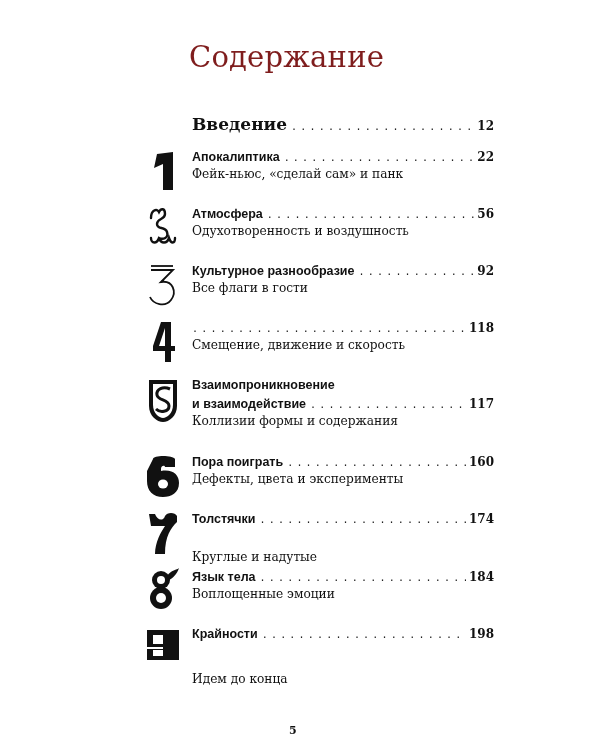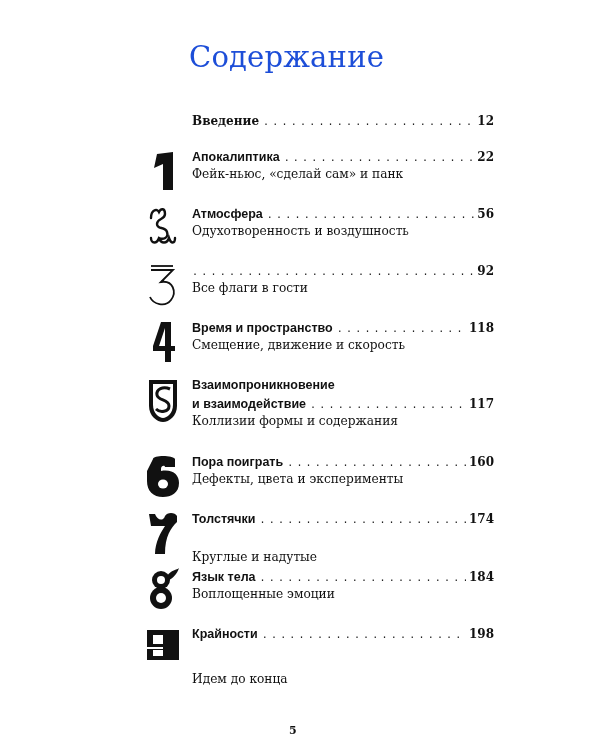--- a/index.html
+++ b/index.html
@@ -1,20 +1,20 @@
 <!DOCTYPE html>
 <html><head>
 <meta charset="utf-8">
 <style>
   html, body { margin:0; padding:0; }
   body { width:600px; height:750px; background:#ffffff; position:relative; overflow:hidden; color:#111; }
-  .title { position:absolute; left:189px; top:40px; font-family:"DejaVu Serif", serif; font-size:29px; font-weight:normal; letter-spacing:0.2px; color:#1d4ed8; }
+  .title { position:absolute; left:189px; top:40px; font-family:"DejaVu Serif", serif; font-size:29px; font-weight:normal; letter-spacing:0.2px; color:#7f1d1d; }
   .row { position:absolute; left:192px; width:302px; height:16px; display:flex; align-items:baseline; font-size:12.2px; }
   .row .lbl { white-space:nowrap; padding-right:4px; }
-  .row .lbl.intro { font-family:"DejaVu Serif", serif; font-weight:bold; font-size:12px; }
+  .row .lbl.intro { font-family:"DejaVu Serif", serif; font-weight:bold; font-size:17px; }
   .row .lbl.bold { font-family:"Liberation Sans", sans-serif; font-weight:bold; font-size:12.5px; }
   .row .dots { flex:1; overflow:hidden; white-space:nowrap; font-family:"DejaVu Sans Mono", monospace; font-size:10px; letter-spacing:3.2px; color:#222; }
   .row .num { font-family:"DejaVu Serif", serif; font-weight:bold; font-size:12px; padding-left:3px; white-space:nowrap; }
   .sub { position:absolute; left:192px; font-family:"DejaVu Serif", serif; font-size:12.2px; color:#111; white-space:nowrap; }
   .glyph { position:absolute; left:143px; width:40px; height:46px; }
   .glyph svg { width:100%; height:100%; display:block; }
   .folio { position:absolute; left:289px; top:724px; font-family:"DejaVu Serif", serif; font-weight:bold; font-size:11px; }
 </style>
 </head>
 <body>
@@ -51,32 +51,32 @@
 </div>
 <div class="sub" style="top:224px;">Одухотворенность и воздушность</div>
 
 <div class="glyph" style="top:262px;">
   <svg viewBox="0 0 40 46">
       <path d="M8 8 L30 8 L18 20 C30 18,34 30,28 38 C22 46,10 42,7 35" fill="none" stroke="#111" stroke-width="1.8"></path>
       <path d="M8 4 L30 4" stroke="#111" stroke-width="1.8"></path>
     </svg>
 </div>
 <div class="row" style="top:264px;">
+  <span class="lbl bold">Культурное разнообразие</span>
   <span class="dots">................................................................................</span>
   <span class="num">92</span>
 </div>
 <div class="sub" style="top:281px;text-align:center;">Все флаги в гости</div>
 
 <div class="glyph" style="top:318px;">
   <svg viewBox="0 0 40 46">
       <path d="M18 4 L28 4 L28 28 L32 28 L32 33 L28 33 L28 44 L22 44 L22 33 L10 33 L10 28 Z M16 28 L22 28 L22 10 Z" fill="#111" fill-rule="evenodd"></path>
     </svg>
 </div>
 <div class="row" style="top:321px;">
-  <span class="lbl bold">Время и пространство</span>
   <span class="dots">................................................................................</span>
   <span class="num">118</span>
 </div>
 <div class="sub" style="top:338px;">Смещение, движение и скорость</div>
 
 <div class="glyph" style="top:378px;">
   <svg viewBox="0 0 40 46">
       <path d="M6 2 L34 2 L34 28 C34 38,26 44,20 44 C14 44,6 38,6 28 Z" fill="#111"></path>
       <path d="M10 6 L30 6 L30 27 C30 35,24 40,20 40 C16 40,10 35,10 27 Z" fill="#fff"></path>
       <path d="M27 11 C20 8,13 11,14 17 C15 23,26 21,26 28 C26 34,17 35,13 31" fill="none" stroke="#111" stroke-width="3"></path>

